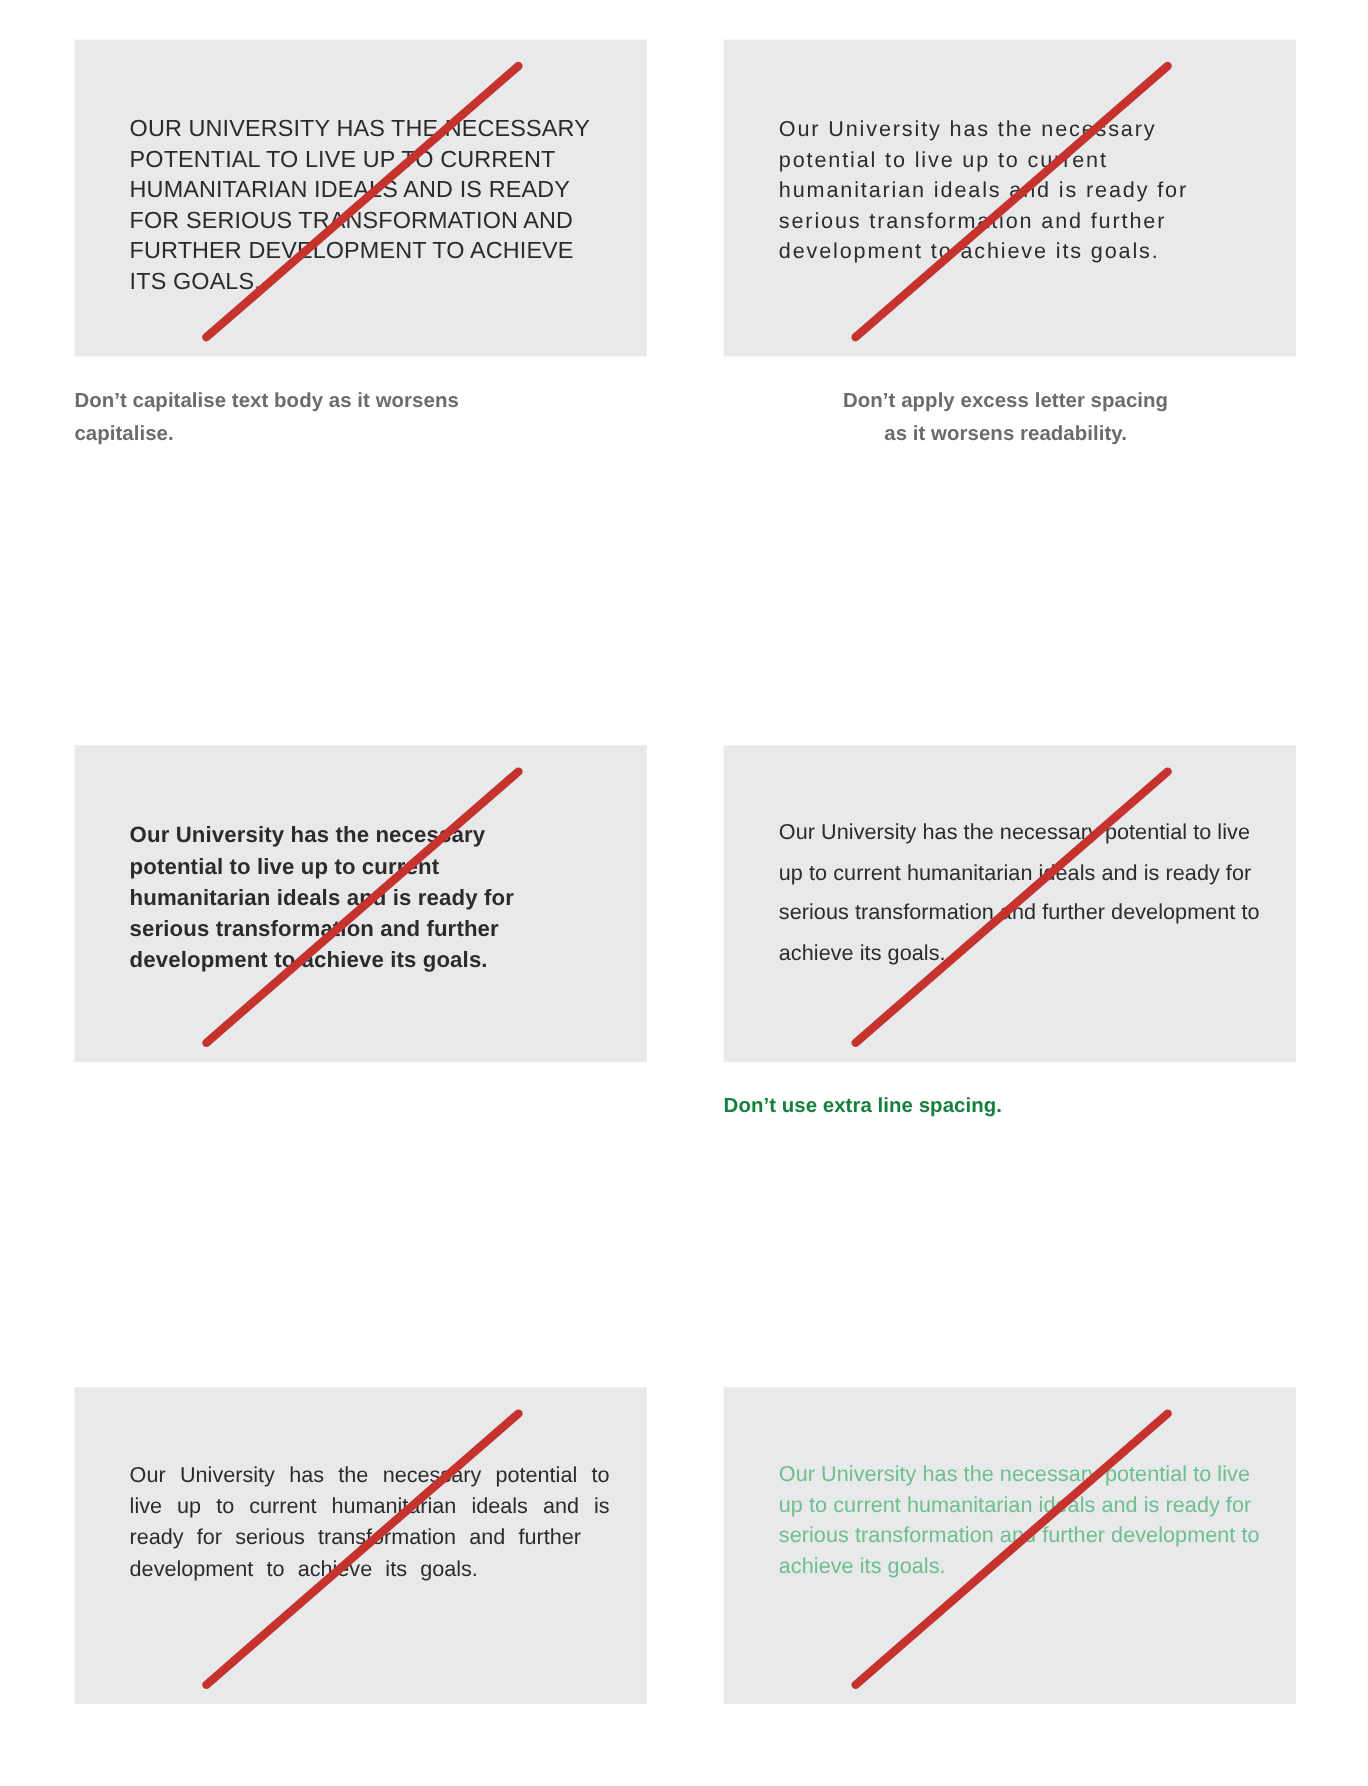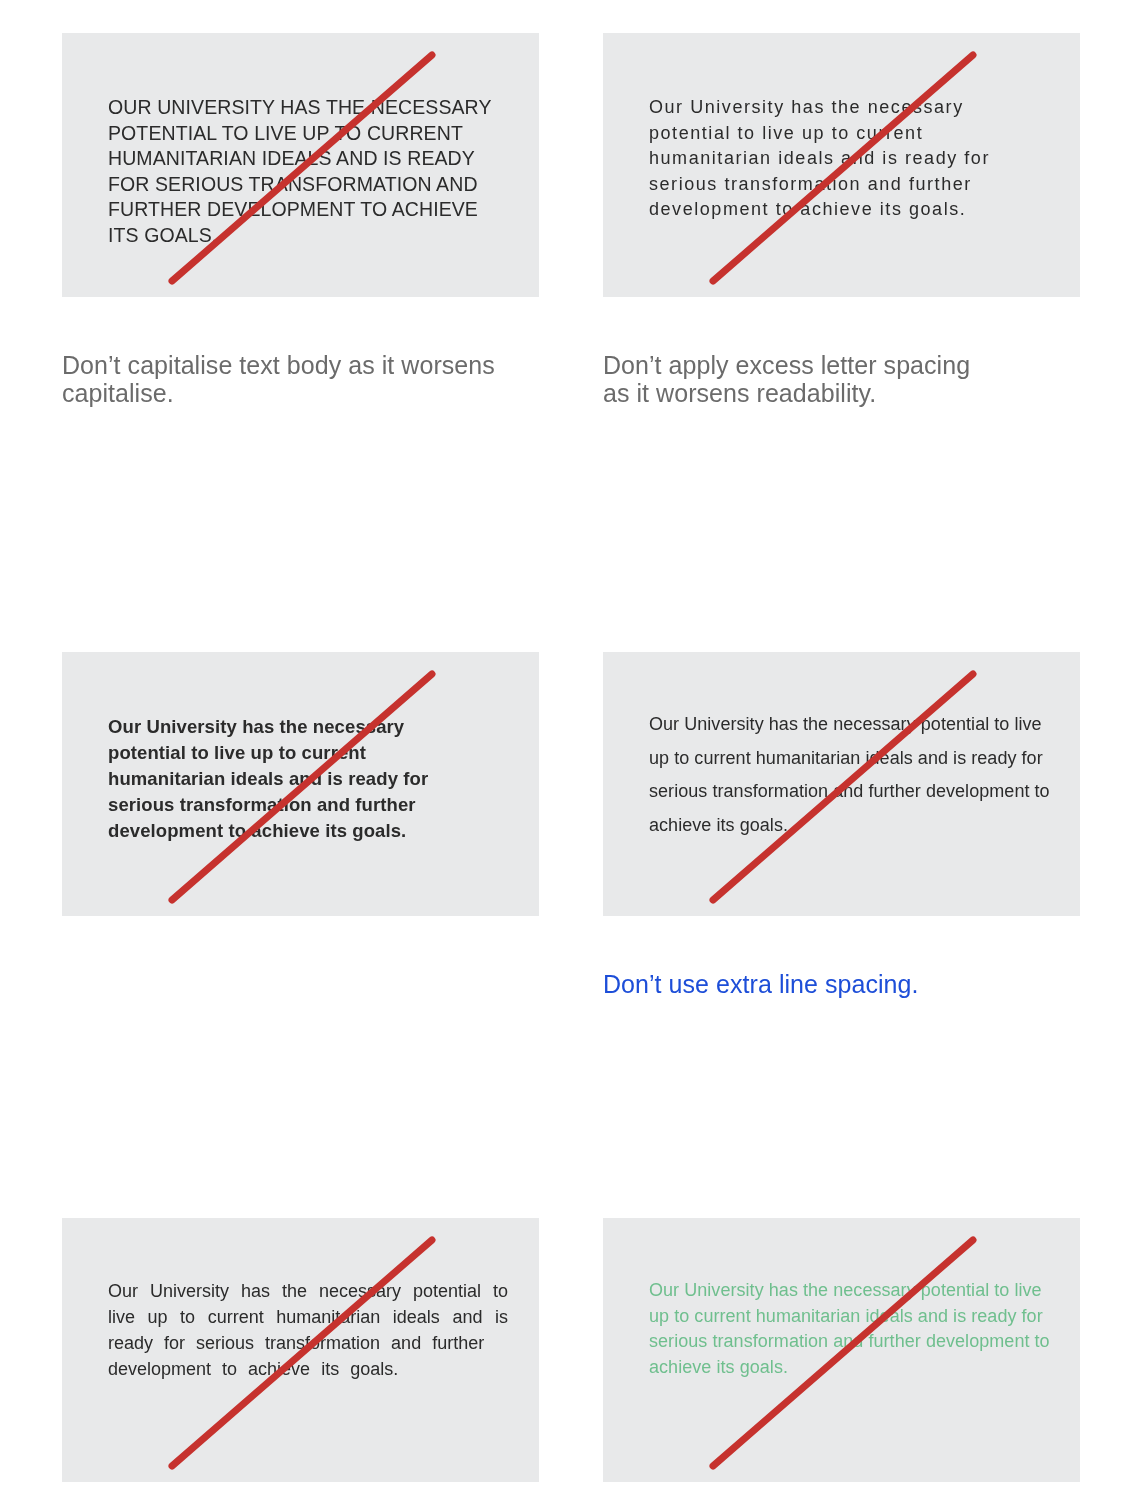--- a/index.html
+++ b/index.html
@@ -116,26 +116,27 @@
   .strike {
     position: absolute;
     inset: 0;
     width: 100%;
     height: 100%;
     pointer-events: none;
   }
 
   
   .caption {
-    margin-top: 54px;
+    margin-top: 23px;
     color: #6b6b6b;
-    font-size: 25px;
+    font-size: 17px;
     line-height: 28px;
     letter-spacing: 0.05px;
     width: 470px;
+    font-weight: bold;
   }
   .caption .ln { display: block; }
 </style>
 </head>
 <body>
 
 <div class="page">
   <div class="grid">
 
     <div class="cell">
@@ -153,21 +154,21 @@
 
     <div class="cell spacer"></div>
 
     <div class="cell">
       <div class="sample v-letterspace" style="background: rgb(232, 233, 234);">
         <div class="sample-text">Our University has the necessary potential to live up to current humanitarian ideals and is ready for serious transformation and further development to achieve its goals.</div>
         <svg class="strike" viewBox="0 0 477 264" preserveAspectRatio="none">
           <line x1="110" y1="248" x2="370" y2="22" stroke="#c6322e" stroke-width="7" stroke-linecap="round"></line>
         </svg>
       </div>
-      <div class="caption" style="color: rgb(107, 107, 107);">
+      <div class="caption" style="color: rgb(107, 107, 107); text-align: center;">
         <span class="ln">Don’t apply excess letter spacing</span>
         <span class="ln">as it worsens readability.</span>
       </div>
     </div>
 
     <div class="row-gap-1"></div>
     <div class="row-gap-1"></div>
     <div class="row-gap-1"></div>
 
     <div class="cell">
@@ -181,21 +182,21 @@
 
     <div class="cell spacer"></div>
 
     <div class="cell">
       <div class="sample v-linespace" style="background: rgb(232, 233, 234);">
         <div class="sample-text">Our University has the necessary potential to live up to current humanitarian ideals and is ready for serious transformation and further development to achieve its goals.</div>
         <svg class="strike" viewBox="0 0 477 264" preserveAspectRatio="none">
           <line x1="110" y1="248" x2="370" y2="22" stroke="#c6322e" stroke-width="7" stroke-linecap="round"></line>
         </svg>
       </div>
-      <div class="caption" style="color: #1d4ed8;">
+      <div class="caption" style="color: #15803d;">
         <span class="ln">Don’t use extra line spacing.</span>
       </div>
     </div>
 
     <div class="row-gap-2"></div>
     <div class="row-gap-2"></div>
     <div class="row-gap-2"></div>
 
     <div class="cell">
       <div class="sample v-wordspace" style="background: rgb(232, 233, 234);">

